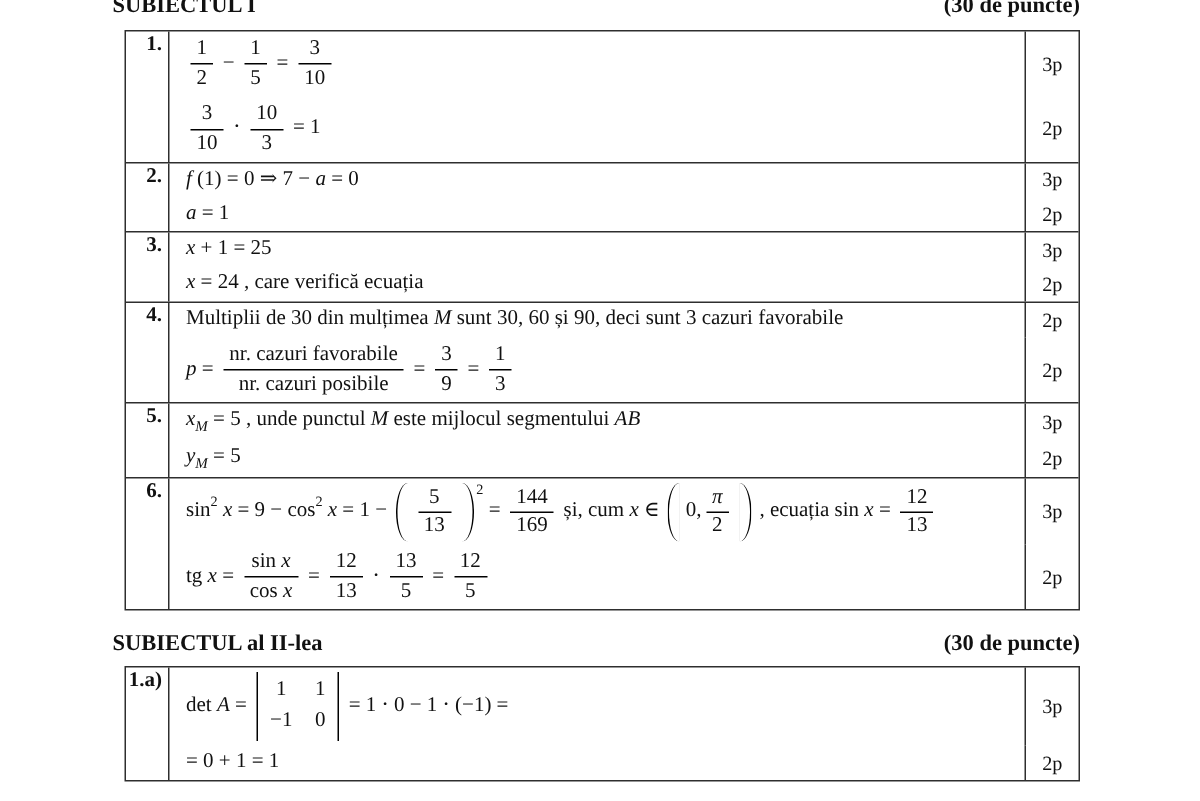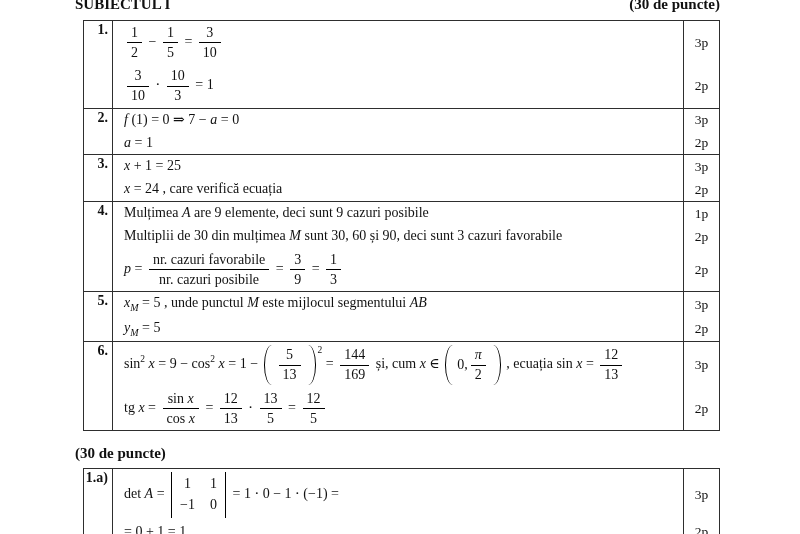--- a/index.html
+++ b/index.html
@@ -91,24 +91,20 @@
             <span class="line">
               <span class="fml"><span class="it">x</span><span class="rm"> = 24 , care verifică ecuația</span></span>
               <span class="pts">2p</span>
             </span>
           </span>
         </span>
         <span class="row">
           <span class="rownum">4.</span>
           <span class="rowlines">
             <span class="line">
-              <span class="fml"><span class="rm">Mulțimea </span><span class="it">A</span><span class="rm"> are 9 elemente, deci sunt 9 cazuri posibile</span></span>
-              <span class="pts">1p</span>
-            </span>
-            <span class="line">
               <span class="fml"><span class="rm">Multiplii de 30 din mulțimea </span><span class="it">M</span><span class="rm"> sunt 30, 60 și 90, deci sunt 3 cazuri favorabile</span></span>
               <span class="pts">2p</span>
             </span>
             <span class="line">
               <span class="fml"><span class="it">p</span><span class="rm"> = </span><span class="frac"><span class="num">nr. cazuri favorabile</span><span class="den">nr. cazuri posibile</span></span><span class="rm"> = </span><span class="frac"><span class="num">3</span><span class="den">9</span></span><span class="rm"> = </span><span class="frac"><span class="num">1</span><span class="den">3</span></span></span>
               <span class="pts">2p</span>
             </span>
           </span>
         </span>
         <span class="row">
@@ -154,20 +150,21 @@
               <span class="fml"><span class="rm">tg </span><span class="it">x</span><span class="rm"> = </span><span class="frac"><span class="num"><span class="rm">sin </span><span class="it">x</span></span><span class="den"><span class="rm">cos </span><span class="it">x</span></span></span><span class="rm"> = </span><span class="frac"><span class="num">12</span><span class="den">13</span></span><span class="rm"> ⋅ </span><span class="frac"><span class="num">13</span><span class="den">5</span></span><span class="rm"> = </span><span class="frac"><span class="num">12</span><span class="den">5</span></span></span>
               <span class="pts">2p</span>
             </span>
           </span>
         </span>
       </div>
   </div>
 
   <div class="sec">
     <div class="sec-head second">
+      <span>SUBIECTUL al II-lea</span>
       <span>(30 de puncte)</span>
     </div>
     <div class="tbl">
         <span class="row">
           <span class="rownum">1.a)</span>
           <span class="rowlines">
             <span class="line">
               <span class="fml"><span class="rm">det </span><span class="it">A</span><span class="rm"> = </span><span class="mwrap det">
                   <span class="mat">
                     <span class="mc">1</span>

